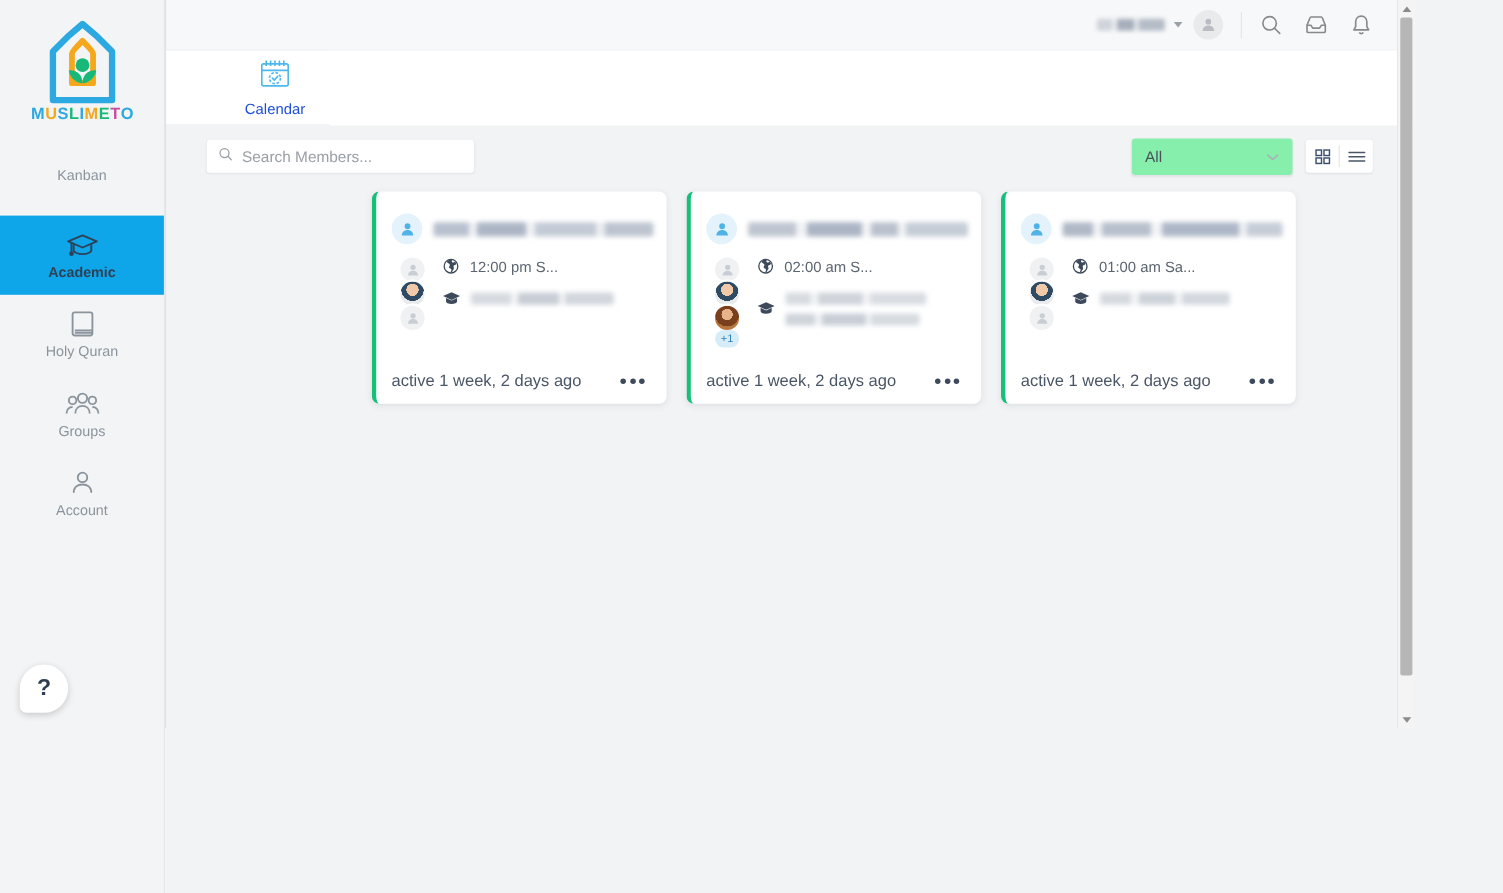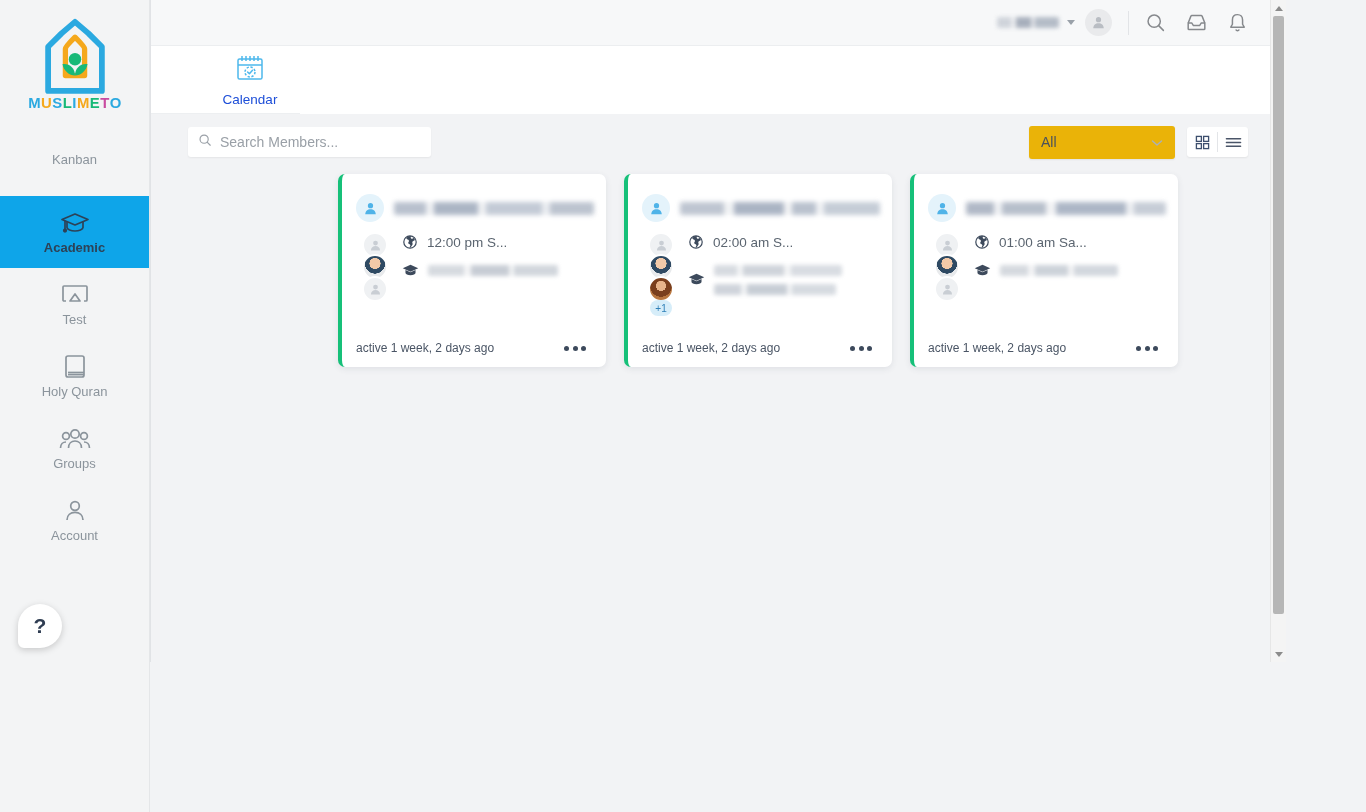--- a/index.html
+++ b/index.html
@@ -121,21 +121,21 @@
     box-shadow: 0 1px 2px rgba(0,0,0,.07);
   }
   .seg div {
     width: 77px; height: 31px; display:flex; align-items:center; justify-content:center;
     font-size:14.5px; background:#fff; color:#4f5864; cursor:pointer;
   }
   .seg div.on { background:#3d5175; color:#fff; font-weight:bold; }
 
   .right-tools { margin-left:auto; display:flex; align-items:center; gap:12px; }
   .select-box {
-    width: 146px; height: 33px; background:#eab308; border-radius:3px;
+    width: 146px; height: 33px; background:#86efac; border-radius:3px;
     display:flex; align-items:center; justify-content:space-between;
     padding: 0 12px; font-size:14px; color:#4a525c;
     box-shadow: 0 1px 2px rgba(0,0,0,.07); cursor:pointer;gap:36px;
   }
   .viewtoggle {
     height: 30px; background:#fff; border-radius:3px; display:flex; align-items:center;
     box-shadow: 0 1px 2px rgba(0,0,0,.07);
   }
   .viewtoggle .vt { width:30px; height:30px; display:flex; align-items:center; justify-content:center; cursor:pointer; }
   .vtsep { width:1px; height:20px; background:#e3e5e8; }
@@ -190,21 +190,21 @@
   }
   .bl-a { width: 130px; background: linear-gradient(90deg,#ccd1d8 0 28%,#f1f2f4 28% 33%,#b9c0ca 33% 62%,#eef0f2 62% 66%,#c6ccd4 66% 100%); }
   .bl-b { width: 128px; background: linear-gradient(90deg,#cdd2d9 0 18%,#eff1f3 18% 23%,#c3c9d1 23% 55%,#f0f1f3 55% 60%,#cfd4db 60% 100%); }
   .bl-c { width: 122px; background: linear-gradient(90deg,#c3c9d2 0 22%,#eef0f2 22% 27%,#b9c1cb 27% 60%,#eef0f2 60% 64%,#ccd2d9 64% 100%); }
   .bl-d { width: 118px; background: linear-gradient(90deg,#cbd0d7 0 24%,#f0f1f3 24% 30%,#c0c7d0 30% 58%,#eff0f2 58% 63%,#c8ced6 63% 100%); }
 
   .card-foot {
     display:flex; align-items:center; justify-content:space-between;
     padding: 0 16px 12px 14px; margin-top:auto;
   }
-  .foot-text { font-size:12px; color:#4a5565; }
+  .foot-text { font-size:15px; color:#4a5565; }
   .dots { display:flex; gap:3.5px; cursor:pointer; padding:4px; }
   .dots i { width:5px; height:5px; border-radius:50%; background:#3d4a5c; display:block; }
 
   
   .scrollbar {
     position:absolute; right:0; top:0; width:16px; height:662px;
     background:#f4f4f4; border-left:1px solid #e6e6e6;
     display:flex; flex-direction:column; align-items:center;
     z-index: 20;
   }
@@ -251,29 +251,20 @@
         <svg width="30" height="24" viewBox="0 0 30 24" fill="none" stroke="#2d4257" stroke-width="1.7" stroke-linejoin="round">
           <path d="M15 3 L28 8.5 L15 14 L2 8.5 Z"></path>
           <path d="M7 11 L7 16.5 C7 18.5 11 20 15 20 C19 20 23 18.5 23 16.5 L23 11"></path>
           <path d="M5 9.8 L5 18.5"></path>
             <circle cx="5" cy="19.6" r="1.3" fill="#2d4257"></circle>
         </svg>
       </span>
       <span class="nav-label">Academic</span>
     </div>
 
-    <div class="nav-item">
-      <span class="nico">
-        <svg width="28" height="24" viewBox="0 0 28 24" fill="none" stroke="#8b949c" stroke-width="1.7" stroke-linejoin="round">
-          <path d="M5 18 L3 18 C2.4 18 2 17.6 2 17 L2 4 C2 3.4 2.4 3 3 3 L25 3 C25.6 3 26 3.4 26 4 L26 17 C26 17.6 25.6 18 25 18 L23 18"></path>
-          <path d="M14 11 L19 18 L9 18 Z"></path>
-        </svg>
-      </span>
-      <span class="nav-label">Test</span>
-    </div>
 
     <div class="nav-item">
       <span class="nico">
         <svg width="24" height="26" viewBox="0 0 24 26" fill="none" stroke="#8b949c" stroke-width="1.7" stroke-linejoin="round">
           <rect x="3" y="2" width="18" height="21" rx="2"></rect>
           <path d="M5 18.5 L21 18.5"></path>
             <path d="M5 20.6 L21 20.6"></path>
         </svg>
       </span>
       <span class="nav-label">Holy Quran</span>

